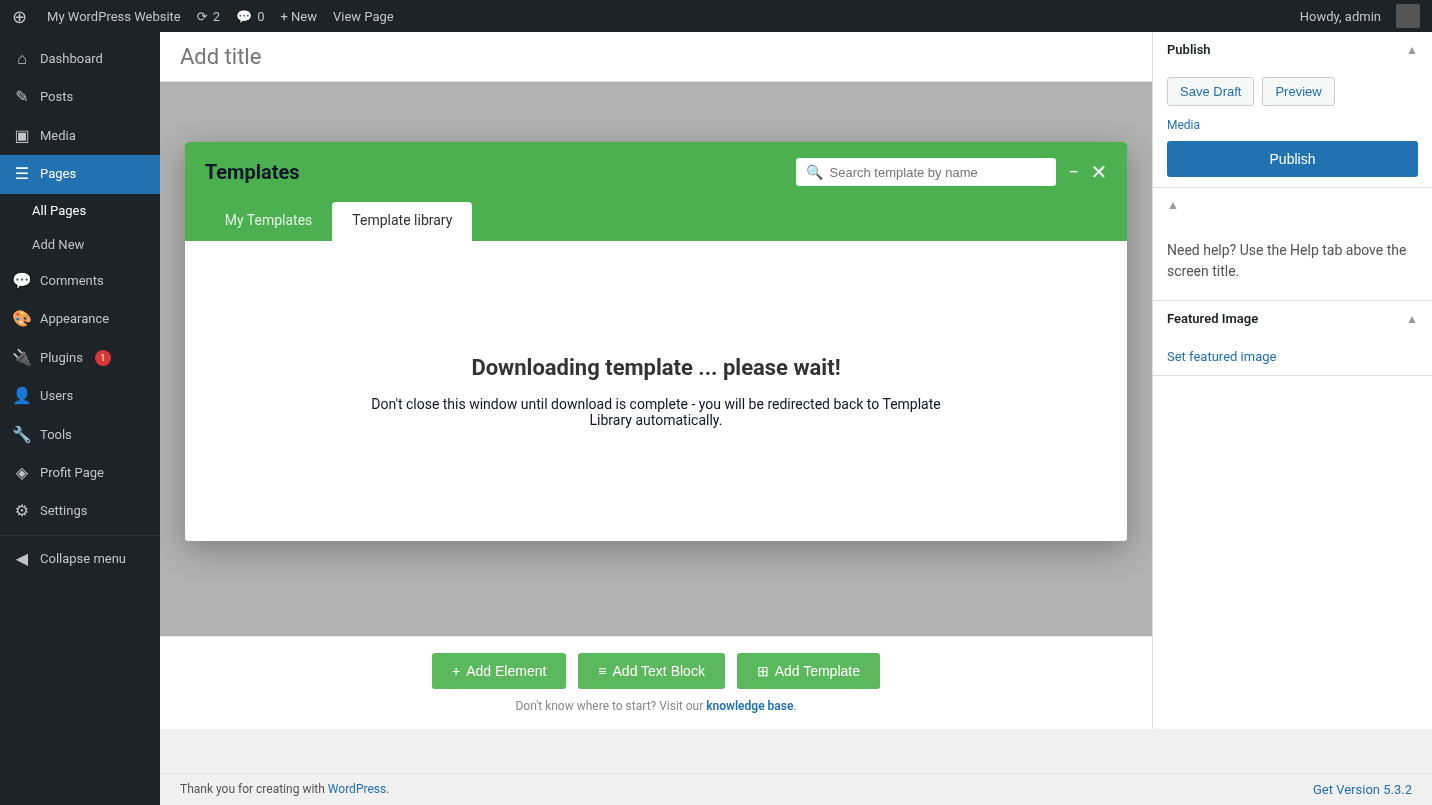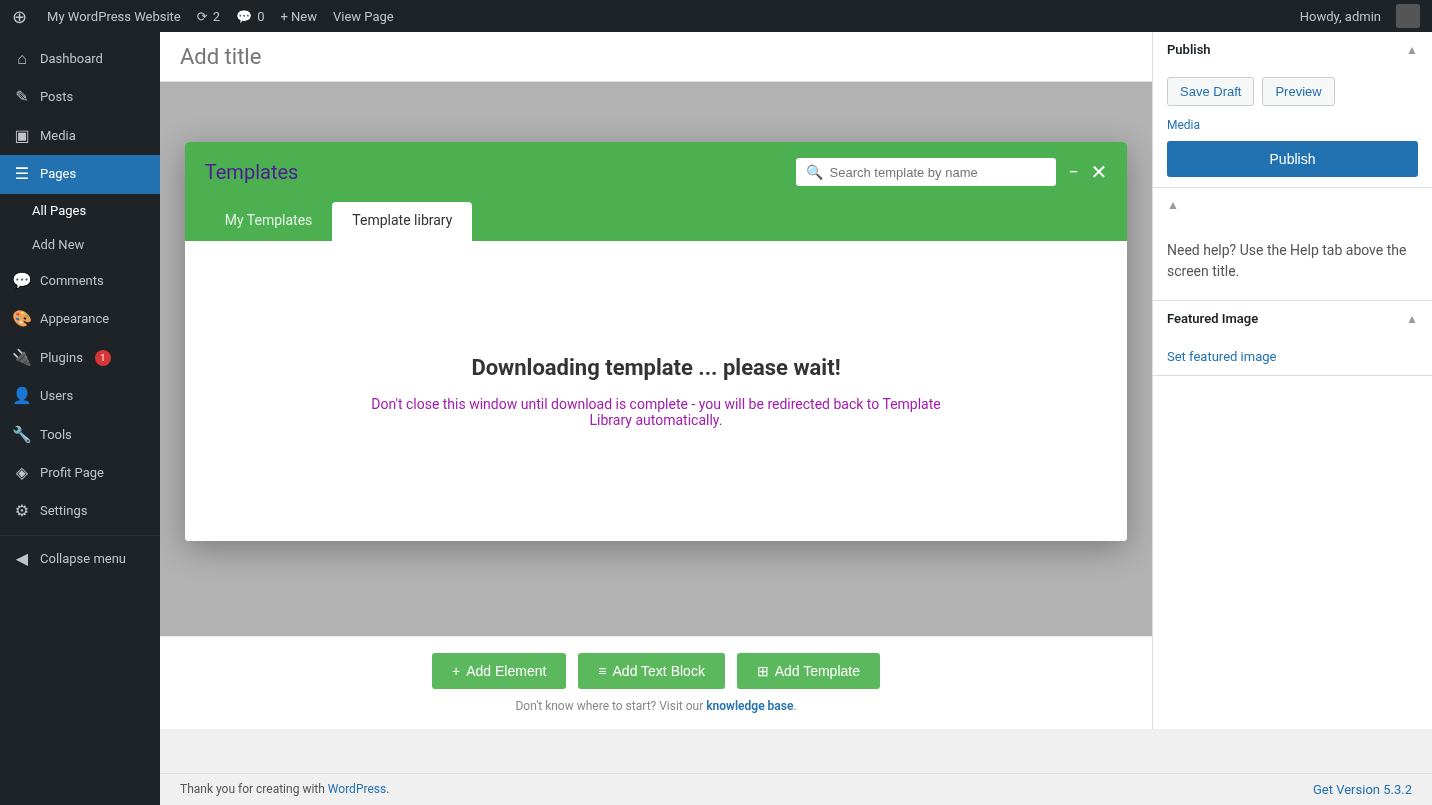--- a/index.html
+++ b/index.html
@@ -245,23 +245,23 @@
     }
 
     .modal-header {
       background: #4caf50;
       padding: 16px 20px;
       display: flex;
       align-items: center;
       justify-content: space-between;
     }
     .modal-title {
-      color: #4c1d95;
+      color: #0f172a;
       font-size: 20px;
-      font-weight: 400;
+      font-weight: 700;
     }
     .modal-search {
       display: flex;
       align-items: center;
       background: #fff;
       border-radius: 3px;
       padding: 6px 10px;
       gap: 6px;
       width: 260px;
     }
@@ -309,21 +309,21 @@
     }
 
     .downloading-title {
       font-size: 22px;
       font-weight: 700;
       color: #333;
       margin-bottom: 16px;
     }
     .downloading-subtitle {
       font-size: 14px;
-      color: #a21caf;
+      color: #0f172a;
       text-align: center;
       max-width: 600px;
     }
 
     
     .watermark {
       position: absolute;
       bottom: 120px;
       right: 40px;
       font-size: 36px;

